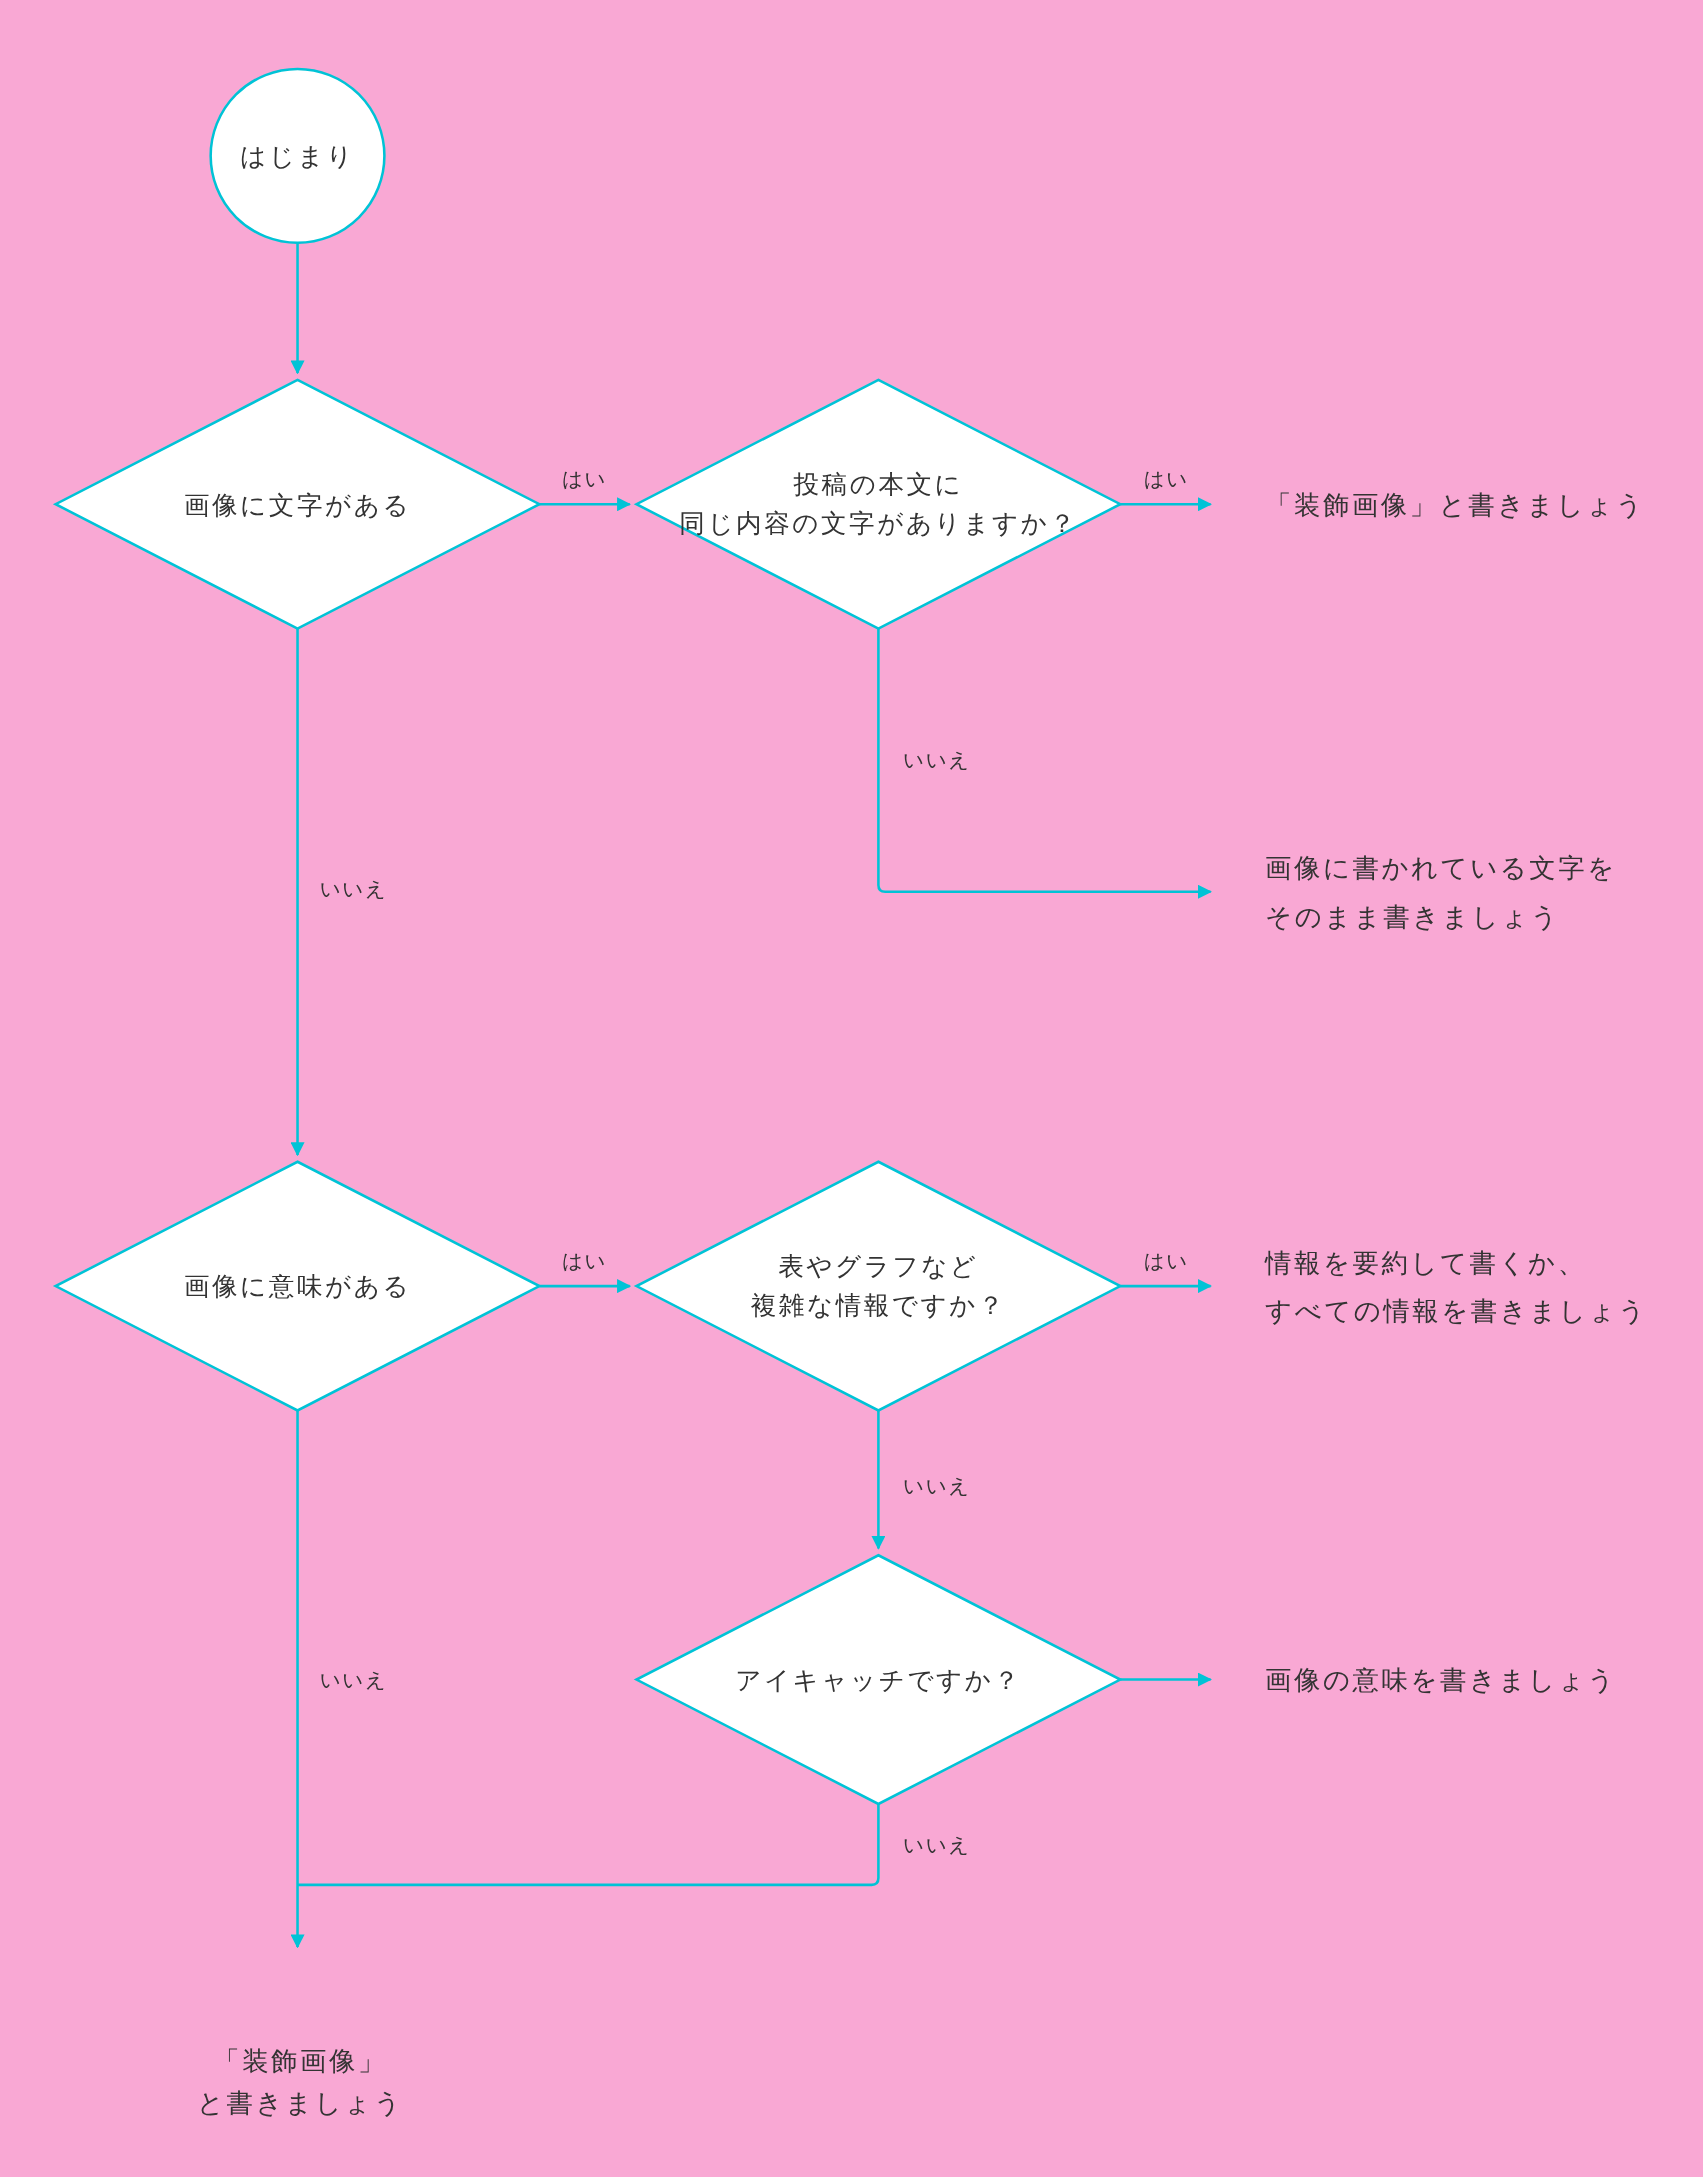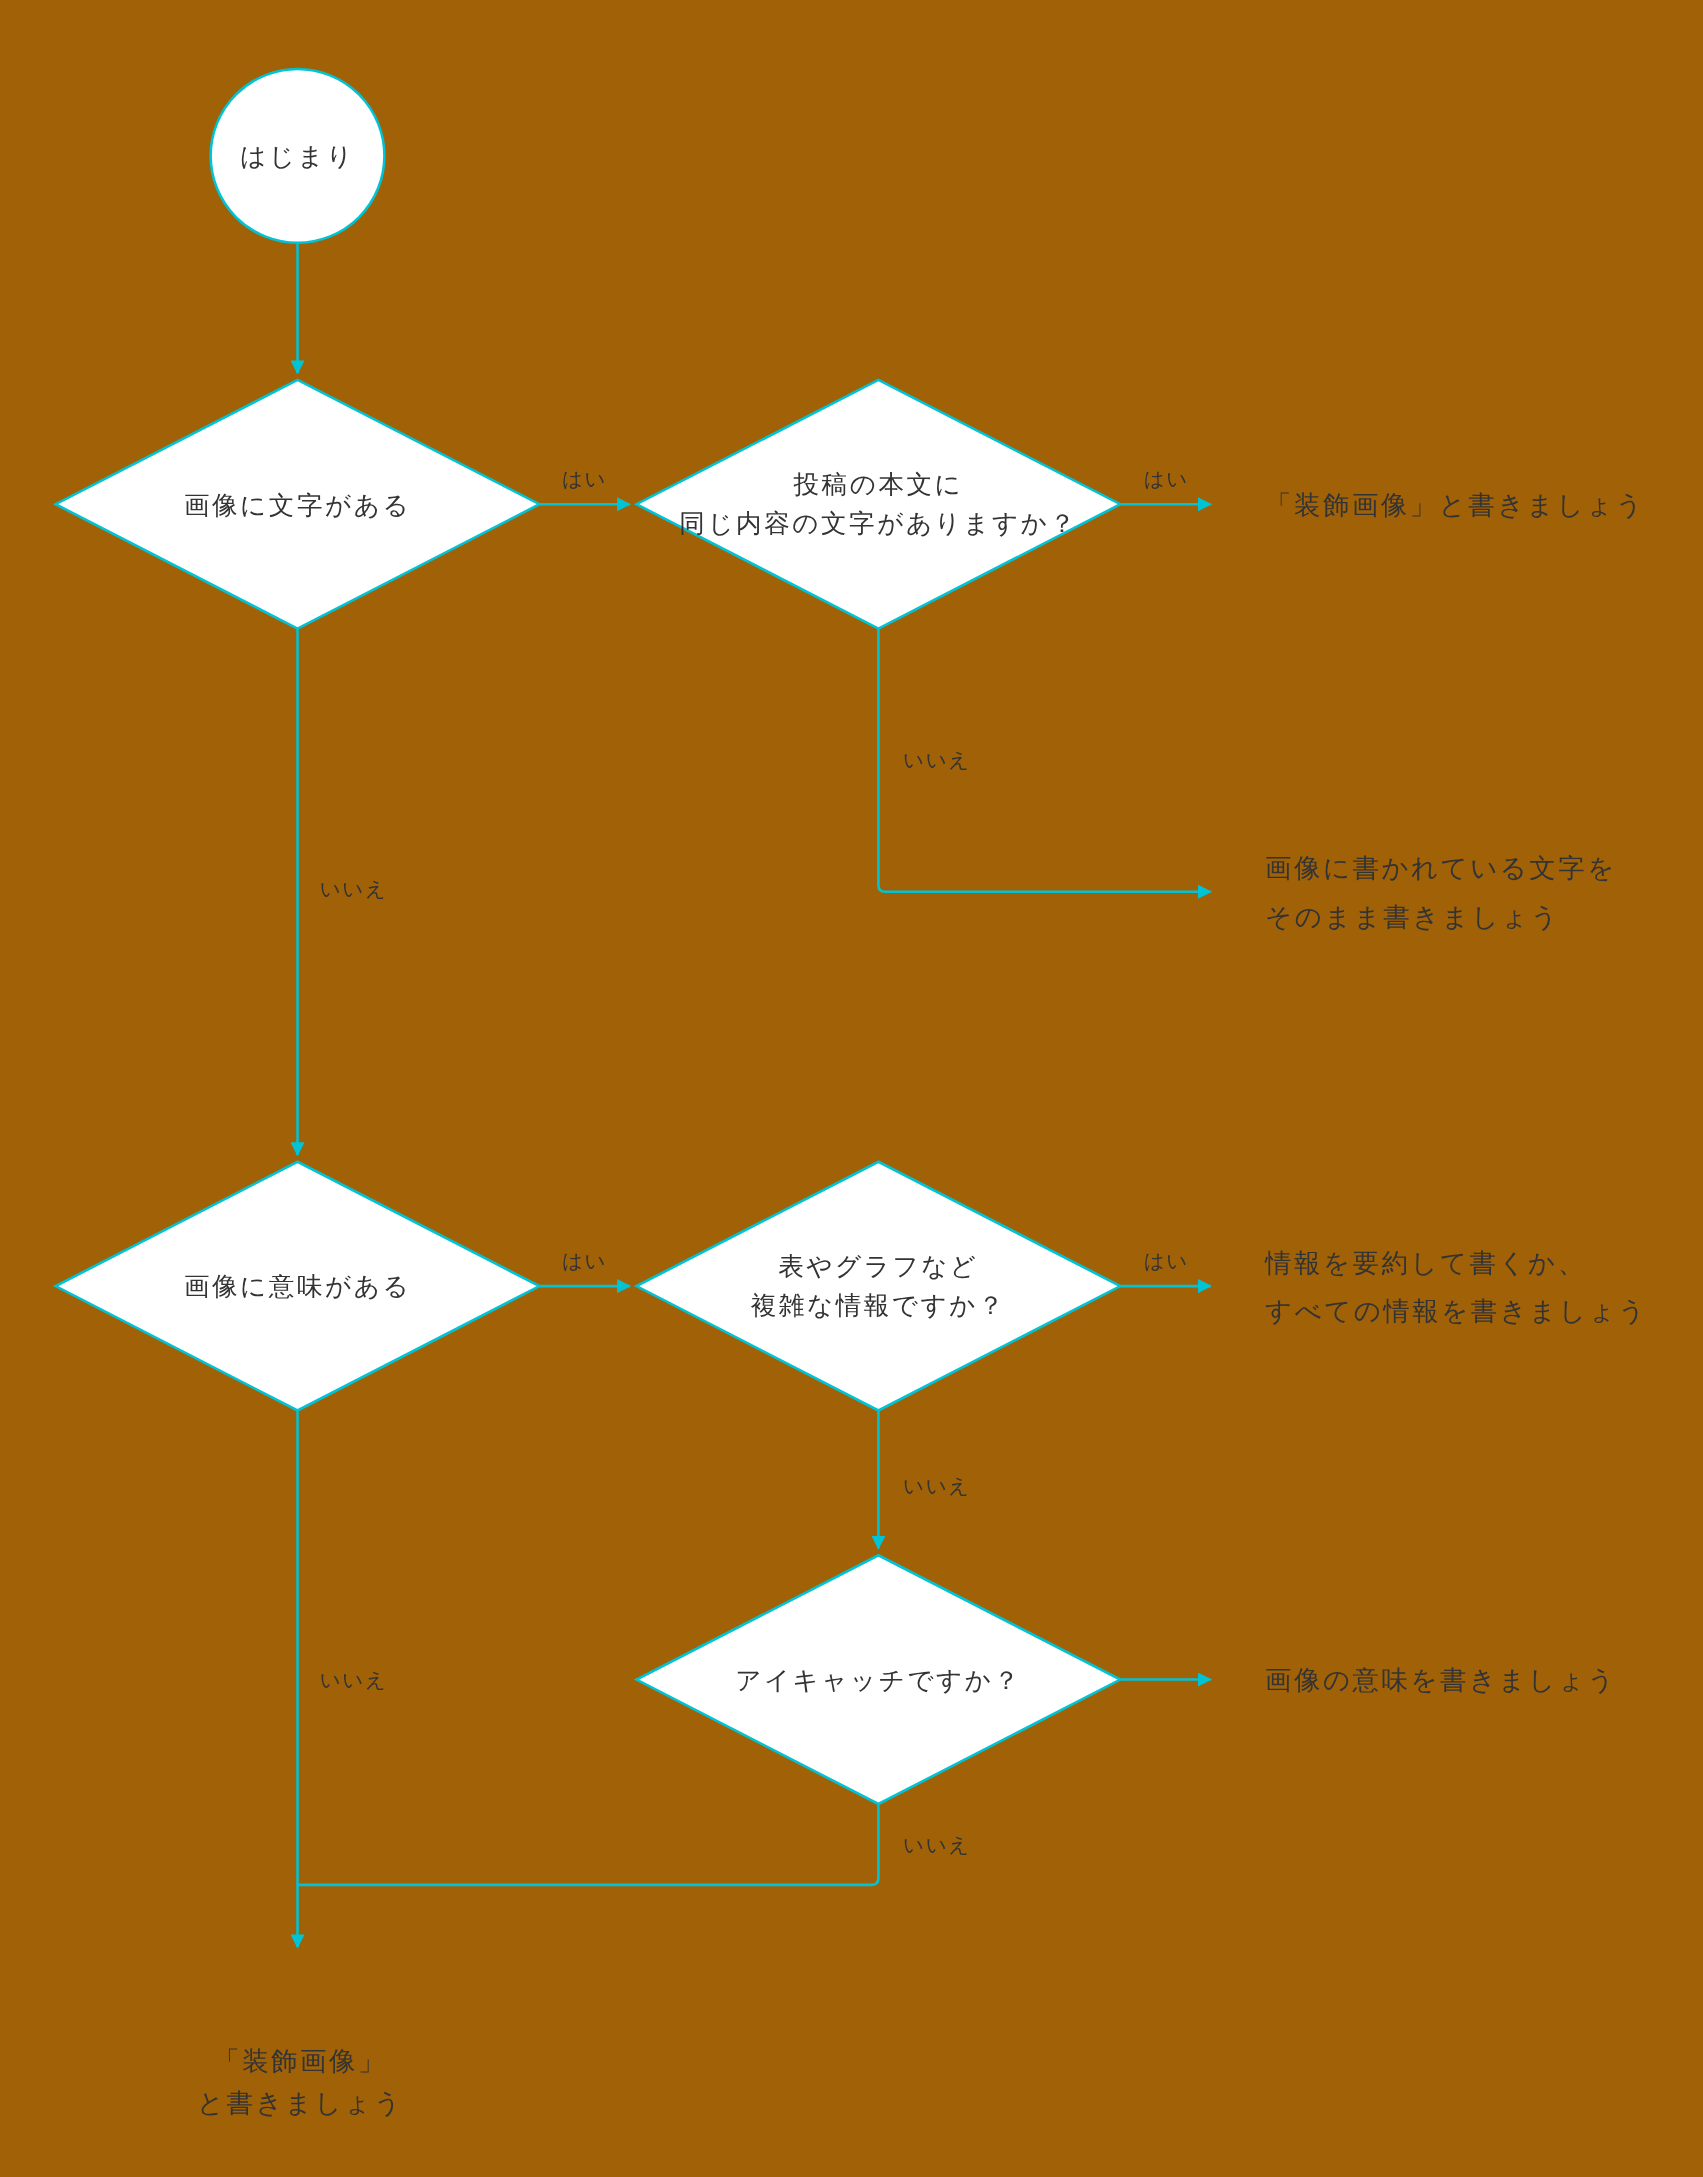--- a/index.html
+++ b/index.html
@@ -6,21 +6,21 @@
   * { box-sizing:border-box; }
   body {
     margin:0;
     background:#ffffff;
     font-family:"Liberation Sans", sans-serif;
   }
   .canvas {
     position:relative;
     width:1704px;
     height:2177px;
-    background:#a16207;
+    background:#f9a8d4;
     overflow:hidden;
   }
   svg { display:block; }
   .edge {
     fill:none;
     stroke:var(--accent);
     stroke-width:3;
     stroke-linecap:butt;
     stroke-linejoin:round;
   }

